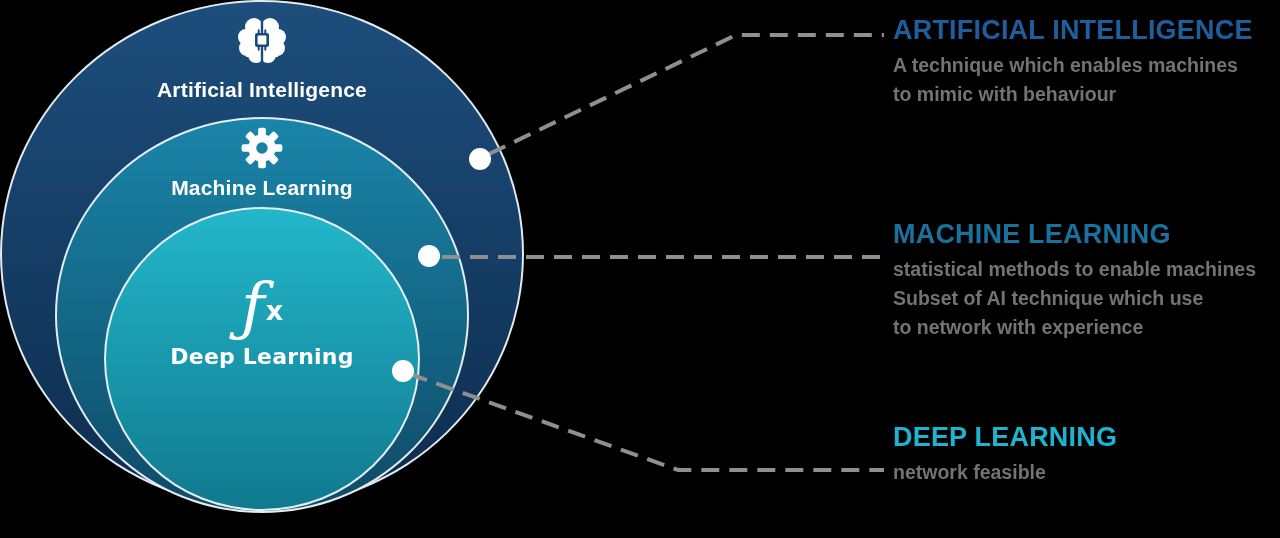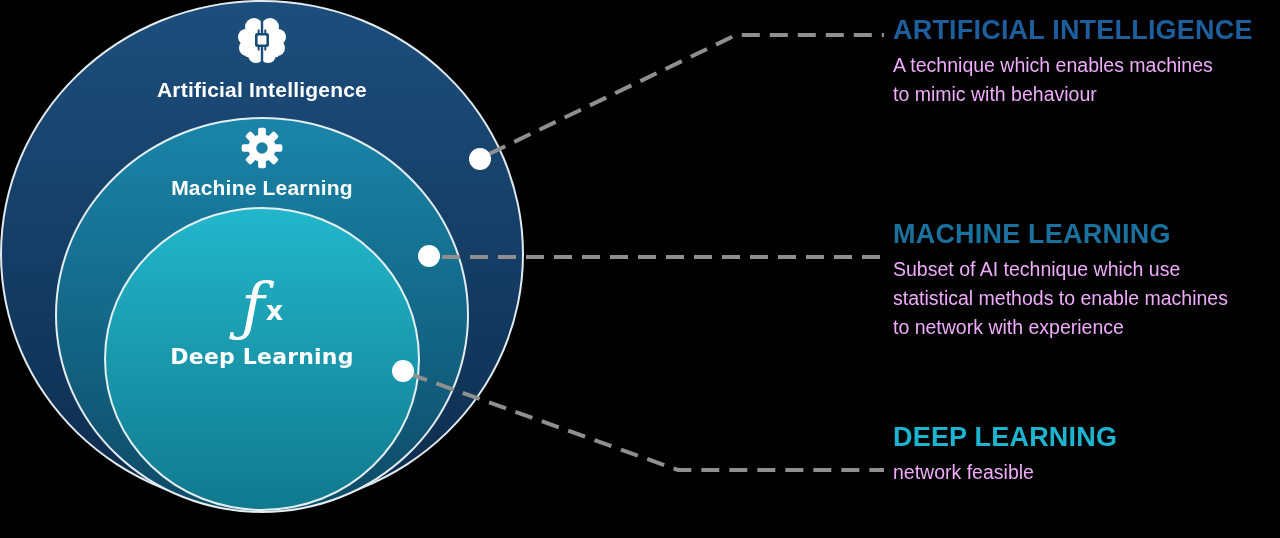--- a/index.html
+++ b/index.html
@@ -32,21 +32,21 @@
   #dot-ml{left:418px;top:245px;}
   #dot-dl{left:392px;top:360px;}
   #lines{position:absolute;left:0;top:0;pointer-events:none;}
   
   .panel{position:absolute;left:893px;width:385px;}
   #panel-0{top:14px;}
   #panel-1{top:218px;}
   #panel-2{top:421px;}
   .panel h2{margin:0 0 5px 0;font-size:27px;line-height:32px;font-weight:bold;
             letter-spacing:.2px;white-space:nowrap;}
-  .panel .desc{color:#f0abfc;font-weight:normal;font-size:19.5px;line-height:29px;
+  .panel .desc{color:#737373;font-weight:bold;font-size:19.5px;line-height:29px;
                white-space:nowrap;}
 </style>
 </head>
 <body>
 
 <div id="canvas" style="background: rgb(0, 0, 0);">
 
   <div class="ring" id="ring-ai" style="background: linear-gradient(rgb(29, 78, 124), rgb(13, 44, 78));"></div>
   <div class="ring" id="ring-ml" style="background: linear-gradient(rgb(26, 133, 169), rgb(14, 74, 102));"></div>
   <div class="ring" id="ring-dl" style="background: linear-gradient(rgb(35, 183, 203), rgb(16, 121, 142));"></div>
@@ -122,22 +122,22 @@
     <h2 style="color: rgb(29, 94, 156);">ARTIFICIAL INTELLIGENCE</h2>
     <div class="desc">
       <div>A technique which enables machines</div>
       <div>to mimic with behaviour</div>
     </div>
   </div>
 
   <div class="panel" id="panel-1">
     <h2 style="color: rgb(26, 113, 157);">MACHINE LEARNING</h2>
     <div class="desc">
+      <div>statistical methods to enable machines</div>
       <div>Subset of AI technique which use</div>
-      <div>statistical methods to enable machines</div>
       <div>to network with experience</div>
     </div>
   </div>
 
   <div class="panel" id="panel-2">
     <h2 style="color: rgb(28, 181, 209);">DEEP LEARNING</h2>
     <div class="desc">
       <div>network feasible</div>
     </div>
   </div>

